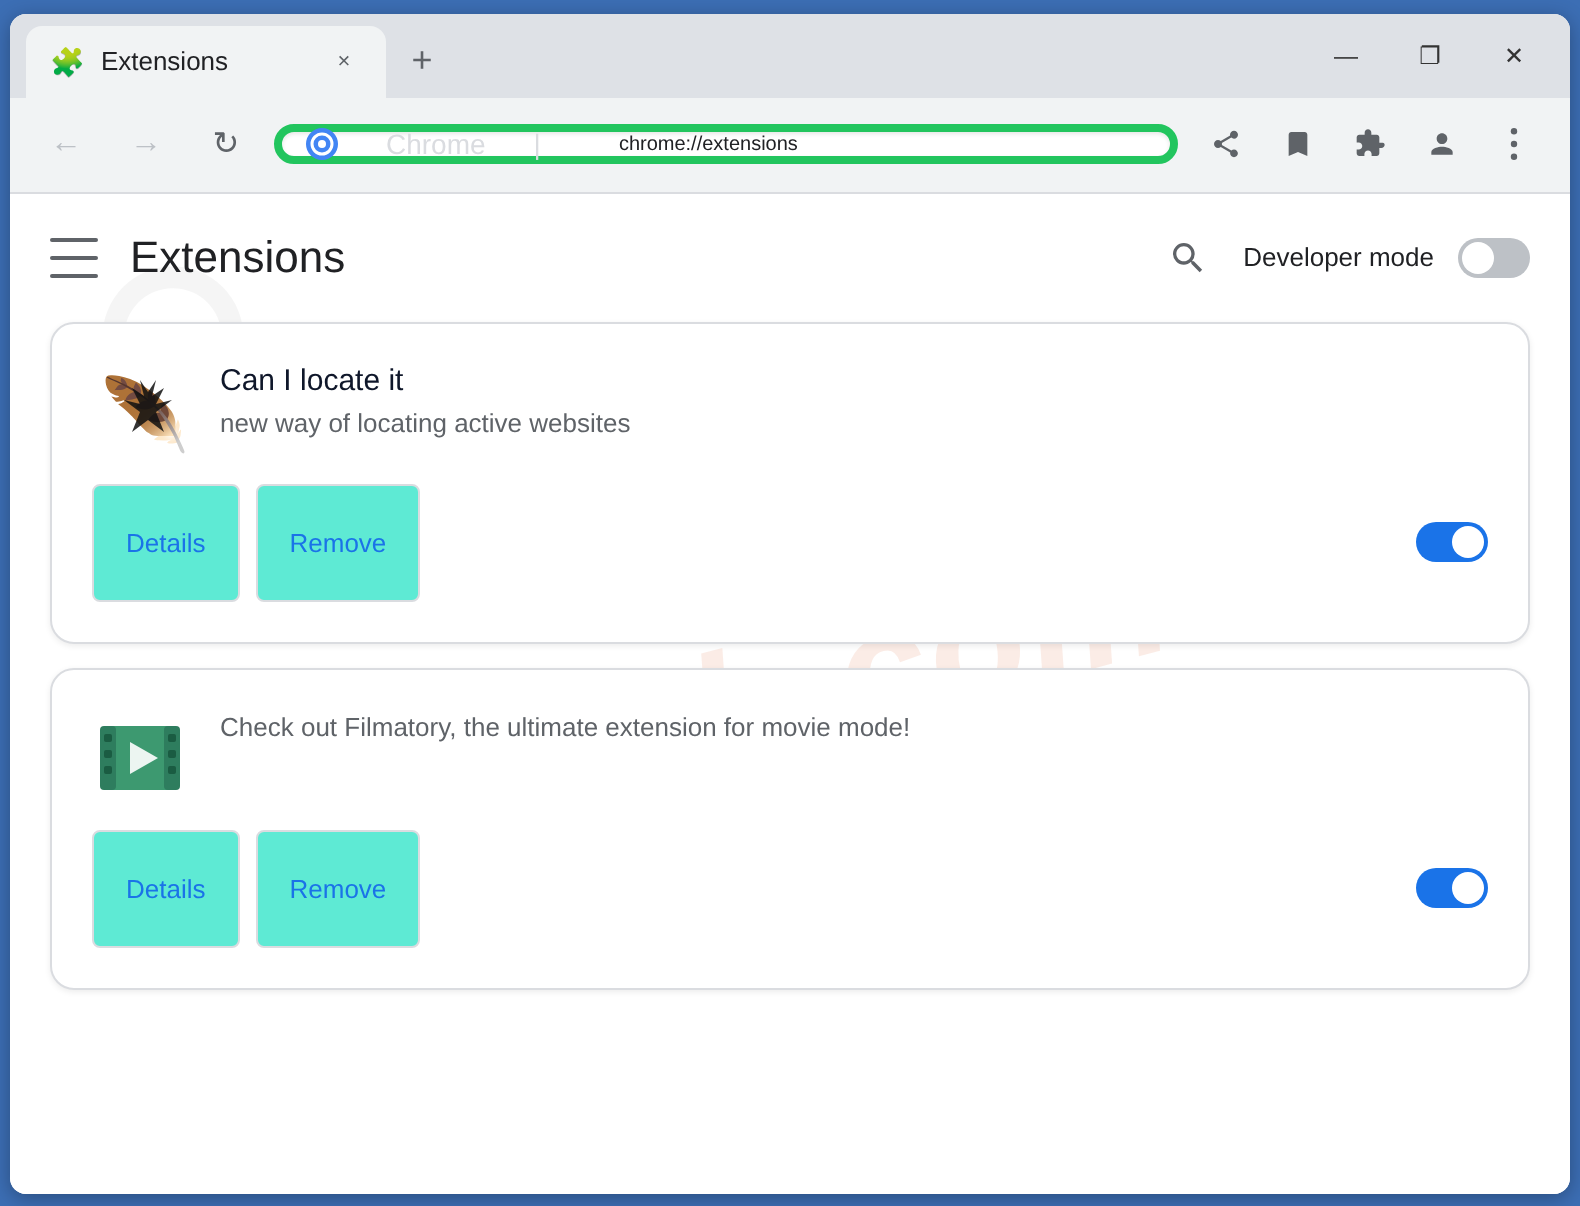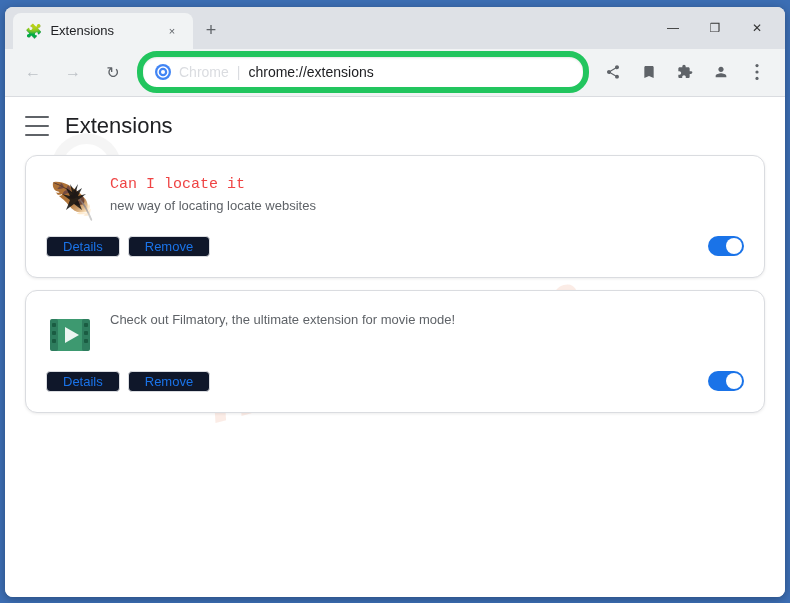--- a/index.html
+++ b/index.html
@@ -126,28 +126,28 @@
       color: #5f6368;
       font-size: 16px;
       cursor: pointer;
       border: none;
       background: transparent;
     }
     .nav-btn.disabled { color: #bdc1c6; cursor: default; }
 
     .address-bar {
       flex: 1;
-      height: 42px;
+      height: 20px;
       background: white;
       border-radius: 20px;
       display: flex;
       align-items: center;
       padding: 0 12px;
-      gap: 8px;
-      border: 6px solid #22c55e;
+      gap: 24px;
+      border: 4px solid #22c55e;
       box-shadow: inset 0 1px 2px rgba(0,0,0,0.1);
     }
 
     .address-favicon {
       width: 16px;
       height: 16px;
       border-radius: 50%;
       background: #4285f4;
       display: flex;
       align-items: center;
@@ -155,23 +155,24 @@
       font-size: 10px;
       color: white;
     }
 
     .address-separator {
       color: #dadce0;
       font-size: 14px;
     }
 
     .address-text {
-      font-size: 14px;
+      font-size: 10px;
       color: #202124;
       flex: 1;
+      margin-left: 15px;
     }
 
     .toolbar-actions {
       display: flex;
       align-items: center;
       gap: 4px;
     }
 
     
     .main-content {
@@ -320,23 +321,22 @@
       justify-content: center;
     }
 
     .extension-details {
       flex: 1;
     }
 
     .extension-name {
       font-size: 15px;
       font-weight: 500;
-      color: #ef4444;
+      color: #0f172a;
       margin-bottom: 4px;
-      font-family: Liberation Mono, monospace;
     }
 
     .extension-desc {
       font-size: 13px;
       color: #5f6368;
       line-height: 1.4;
     }
 
     .extension-actions {
       display: flex;
@@ -358,24 +358,24 @@
       width: 16px;
       height: 16px;
       background: white;
       border-radius: 50%;
       position: absolute;
       top: 2px;
       right: 2px;
     }
 
     .ext-btn {
-      padding: 2px 16px;
+      padding: 21px 16px;
       border: 1px solid #dadce0;
       border-radius: 4px;
-      background: #0f172a;
+      background: #5eead4;
       font-size: 13px;
       color: #1a73e8;
       cursor: pointer;
       font-weight: 500;
     }
   </style>
 </head>
 <body>
 
 <div class="browser-window">
@@ -458,40 +458,51 @@
     </div>
 
     <div class="extensions-header">
       <div class="header-left">
         <div class="hamburger">
           <div class="hamburger-line"></div>
           <div class="hamburger-line"></div>
           <div class="hamburger-line"></div>
         </div>
         <h1 class="page-title">Extensions</h1>
+      </div>
+      <div class="header-right">
+        <div class="search-icon-btn">
+          <svg width="20" height="20" viewBox="0 0 24 24" fill="#5f6368">
+              <path d="M15.5 14h-.79l-.28-.27A6.471 6.471 0 0 0 16 9.5 6.5 6.5 0 1 0 9.5 16c1.61 0 3.09-.59 4.23-1.57l.27.28v.79l5 4.99L20.49 19l-4.99-5zm-6 0C7.01 14 5 11.99 5 9.5S7.01 5 9.5 5 14 7.01 14 9.5 11.99 14 9.5 14z"></path>
+            </svg>
+        </div>
+        <span class="developer-mode-label">Developer mode</span>
+        <div class="toggle">
+          <div class="toggle-thumb"></div>
+        </div>
       </div>
     </div>
 
     <div class="extensions-list">
 
       <div class="extension-card">
         <div class="extension-info">
           <div class="extension-icon">
 
             <svg width="48" height="48" viewBox="0 0 48 48">
               <text x="4" y="38" font-size="36" fill="#1a1a1a">🪶</text>
 
               <g transform="translate(4,4)" fill="#111">
                 <path d="M20 4 L24 10 L28 4 L26 12 L32 8 L28 16 L36 14 L28 20 L32 30 L24 24 L16 30 L20 20 L12 14 L20 16 L16 8 L22 12 Z" opacity="0.85"></path>
               </g>
             </svg>
           </div>
           <div class="extension-details">
             <div class="extension-name">Can I locate it</div>
-            <div class="extension-desc">new way of locating locate websites</div>
+            <div class="extension-desc">new way of locating active websites</div>
           </div>
         </div>
         <div class="extension-actions">
           <button class="ext-btn">Details</button>
           <button class="ext-btn">Remove</button>
           <div class="ext-toggle">
             <div class="ext-toggle-thumb"></div>
           </div>
         </div>
       </div>

